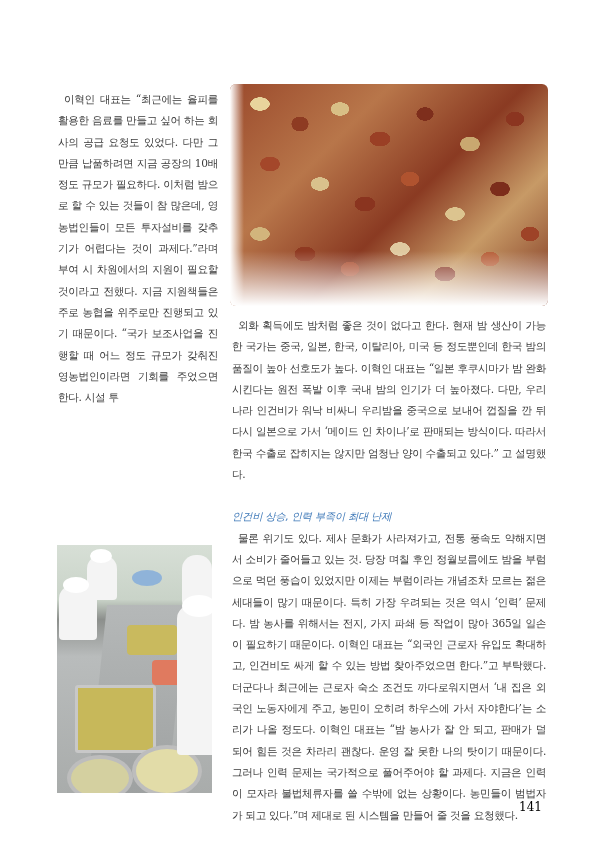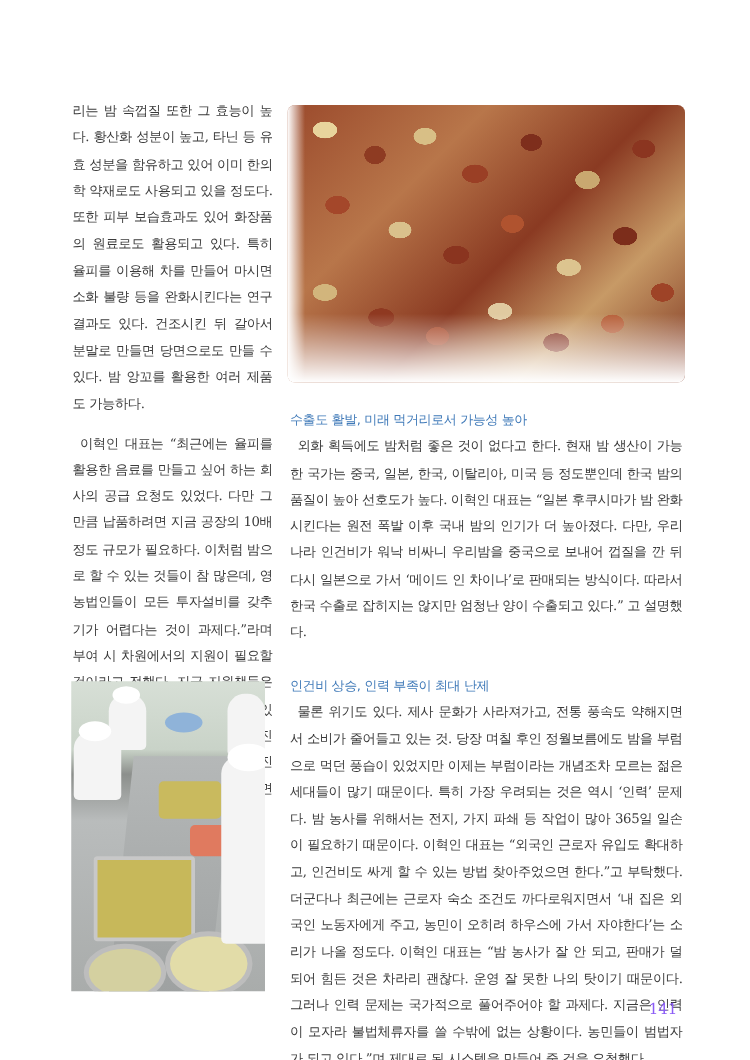--- a/index.html
+++ b/index.html
@@ -18,21 +18,21 @@
   .col-right {
     position:absolute; left:232px; top:315px; width:314px;
     font-size:10.6px; line-height:21.3px; letter-spacing:-0.3px;
   }
   .col-right p { margin:0; text-align:justify; }
   .subhead {
     color:#3f79b8; font-family:"DejaVu Sans", "Liberation Sans", sans-serif;
     font-size:10.4px; font-weight:normal; margin:0;
   }
   .sec1 { margin-top:11px; }
-  .sec2 { margin-top:21px; }
+  .sec2 { margin-top:21px;font-style:italic; }
 
   
   .photo-chestnut {
     position:absolute; left:230px; top:84px; width:318px; height:222px; overflow:hidden;
     border-radius:6px;
     background:
       radial-gradient(ellipse 16px 11px at 30px 20px, #e8d49c 60%, transparent 62%),
       radial-gradient(ellipse 14px 12px at 70px 40px, #8e3b22 60%, transparent 62%),
       radial-gradient(ellipse 15px 11px at 110px 25px, #d8bf86 60%, transparent 62%),
       radial-gradient(ellipse 17px 12px at 150px 55px, #9a3f25 60%, transparent 62%),
@@ -82,36 +82,34 @@
   .pw.p2 { left:30px; top:10px; width:30px; height:45px; }
   .pw.p3 { left:120px; top:60px; width:40px; height:150px; }
   .pw.p4 { left:125px; top:10px; width:30px; height:50px; }
   .pw.cap { background:#ffffff; border-radius:50%; }
   .pw.c1 { left:6px; top:32px; width:26px; height:16px; }
   .pw.c2 { left:33px; top:4px; width:22px; height:14px; }
   .pw.c3 { left:125px; top:50px; width:34px; height:22px; }
 
   .page-number {
     position:absolute; left:519px; top:800px;
-    font-family:"DejaVu Serif", "Liberation Serif", serif; font-size:12px; color:#8b5cf6;
+    font-family:"DejaVu Serif", "Liberation Serif", serif; font-size:12px; color:#000000;
   }
 </style>
 </head>
 <body>
 
 <div class="col-left">
-  <p>리는 밤 속껍질 또한 그 효능이 높다. 황산화 성분이 높고, 타닌 등 유효 성분을 함유하고 있어 이미 한의학 약재로도 사용되고 있을 정도다. 또한 피부 보습효과도 있어 화장품의 원료로도 활용되고 있다. 특히 율피를 이용해 차를 만들어 마시면 소화 불량 등을 완화시킨다는 연구 결과도 있다. 건조시킨 뒤 갈아서 분말로 만들면 당면으로도 만들 수 있다. 밤 앙꼬를 활용한 여러 제품도 가능하다.</p>
   <p class="gap indent">이혁인 대표는 “최근에는 율피를 활용한 음료를 만들고 싶어 하는 회사의 공급 요청도 있었다. 다만 그만큼 납품하려면 지금 공장의 10배 정도 규모가 필요하다. 이처럼 밤으로 할 수 있는 것들이 참 많은데, 영농법인들이 모든 투자설비를 갖추기가 어렵다는 것이 과제다.”라며 부여 시 차원에서의 지원이 필요할 것이라고 전했다. 지금 지원책들은 주로 농협을 위주로만 진행되고 있기 때문이다. “국가 보조사업을 진행할 때 어느 정도 규모가 갖춰진 영농법인이라면 기회를 주었으면 한다. 시설 투</p>
 </div>
 
 <div class="photo-chestnut"></div>
 
 <div class="col-right">
 
-  <h3 class="subhead sec1">수출도 활발, 미래 먹거리로서 가능성 높아</h3>
   <p class="indent">외화 획득에도 밤처럼 좋은 것이 없다고 한다. 현재 밤 생산이 가능한 국가는 중국, 일본, 한국, 이탈리아, 미국 등 정도뿐인데 한국 밤의 품질이 높아 선호도가 높다. 이혁인 대표는 “일본 후쿠시마가 밤 완화시킨다는 원전 폭발 이후 국내 밤의 인기가 더 높아졌다. 다만, 우리나라 인건비가 워낙 비싸니 우리밤을 중국으로 보내어 껍질을 깐 뒤 다시 일본으로 가서 ‘메이드 인 차이나’로 판매되는 방식이다. 따라서 한국 수출로 잡히지는 않지만 엄청난 양이 수출되고 있다.” 고 설명했다.</p>
 
   <h3 class="subhead sec2">인건비 상승, 인력 부족이 최대 난제</h3>
   <p class="indent">물론 위기도 있다. 제사 문화가 사라져가고, 전통 풍속도 약해지면서 소비가 줄어들고 있는 것. 당장 며칠 후인 정월보름에도 밤을 부럼으로 먹던 풍습이 있었지만 이제는 부럼이라는 개념조차 모르는 젊은 세대들이 많기 때문이다. 특히 가장 우려되는 것은 역시 ‘인력’ 문제다. 밤 농사를 위해서는 전지, 가지 파쇄 등 작업이 많아 365일 일손이 필요하기 때문이다. 이혁인 대표는 “외국인 근로자 유입도 확대하고, 인건비도 싸게 할 수 있는 방법 찾아주었으면 한다.”고 부탁했다. 더군다나 최근에는 근로자 숙소 조건도 까다로워지면서 ‘내 집은 외국인 노동자에게 주고, 농민이 오히려 하우스에 가서 자야한다’는 소리가 나올 정도다. 이혁인 대표는 “밤 농사가 잘 안 되고, 판매가 덜 되어 힘든 것은 차라리 괜찮다. 운영 잘 못한 나의 탓이기 때문이다. 그러나 인력 문제는 국가적으로 풀어주어야 할 과제다. 지금은 인력이 모자라 불법체류자를 쓸 수밖에 없는 상황이다. 농민들이 범법자가 되고 있다.”며 제대로 된 시스템을 만들어 줄 것을 요청했다.</p>
 </div>
 
 <div class="photo-workers">
   <div class="pw table"></div>
   <div class="pw person p1"></div>
   <div class="pw person p2"></div>

